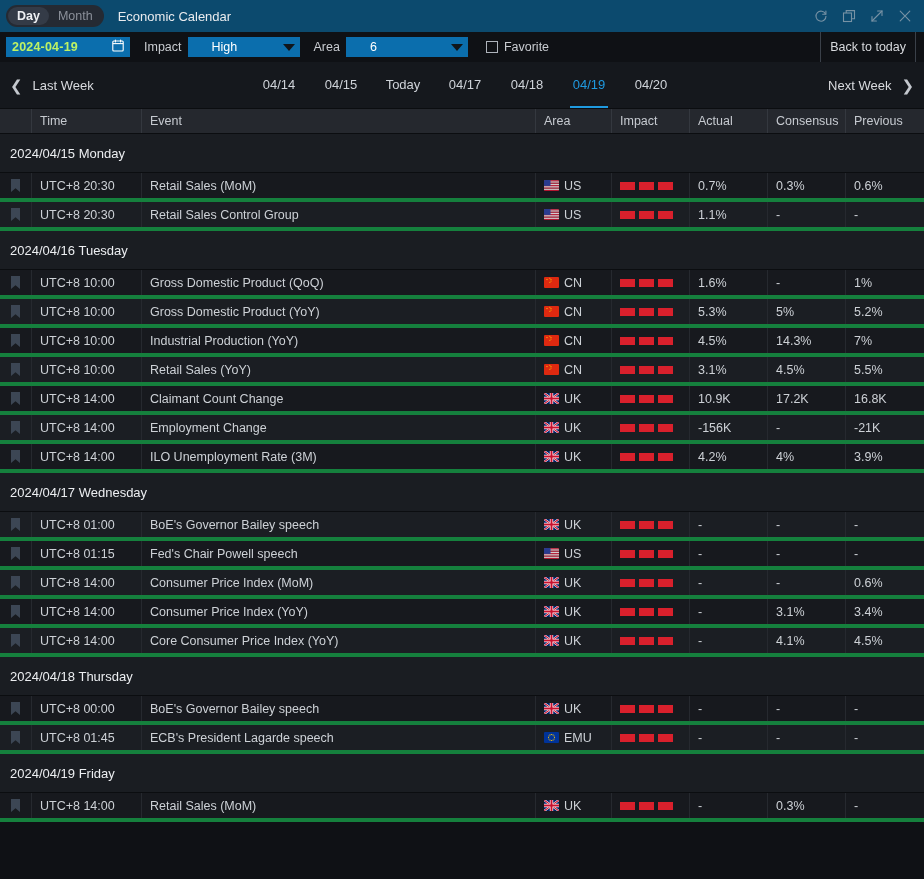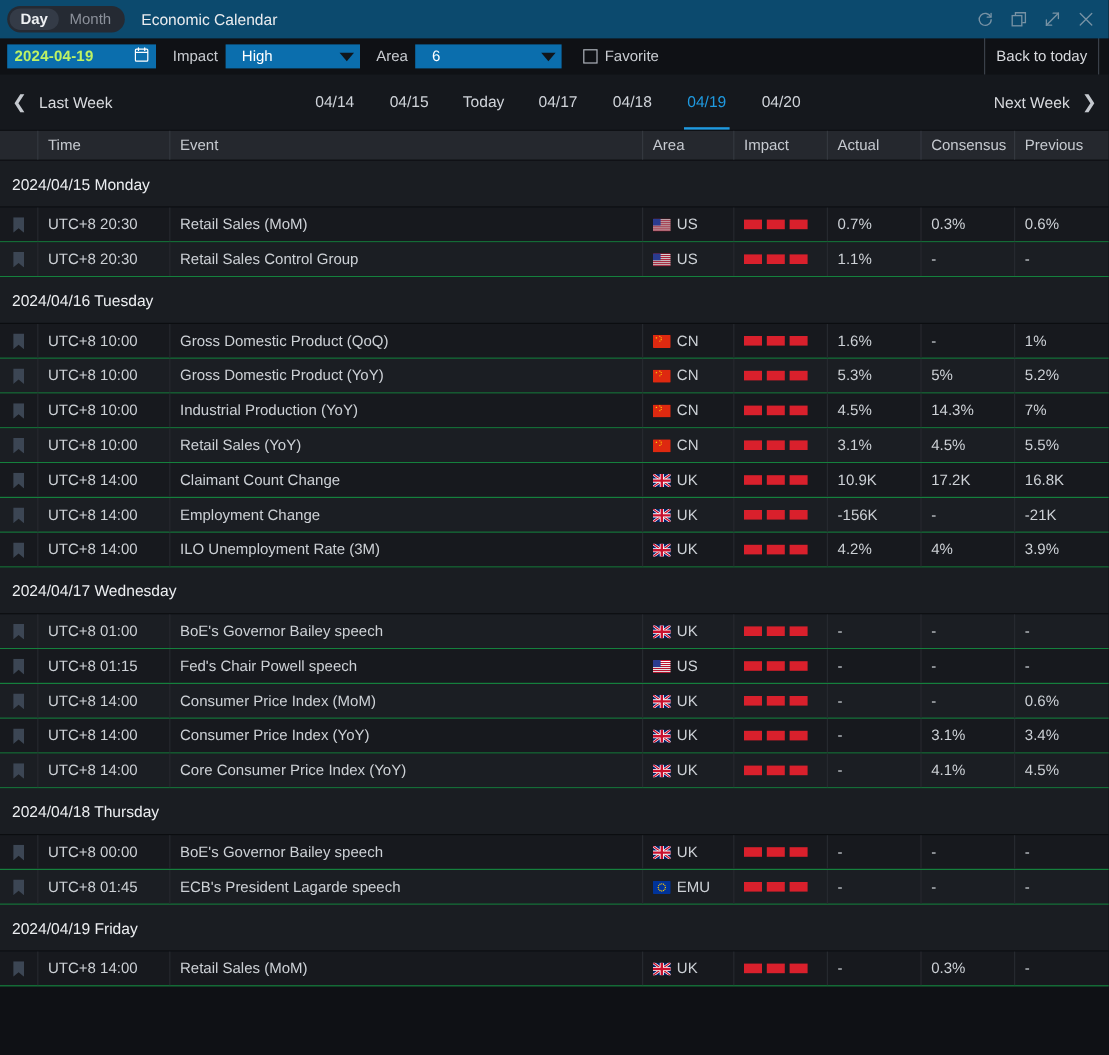--- a/index.html
+++ b/index.html
@@ -71,21 +71,21 @@
     cursor: pointer;
     justify-content: space-between;
   }
   .datefield .dtxt { font-weight: bold; letter-spacing: .2px; }
   .lbl { font-size: 12.5px; color: #c9ccd1; margin: 0 6px 0 14px; white-space: nowrap; }
   .dd {
     background: #0b6ead;
     height: 20px;
     display: flex; align-items: center;
     justify-content: space-between;
-    padding: 0 5px 0 14px;
+    padding: 0 5px 0 24px;
     font-size: 12.5px;
     color: #fff;
     cursor: pointer;
   }
   .dd.impact { width: 112px; }
   .dd.area { width: 122px; }
   .caret {
     width: 0; height: 0;
     border-left: 6px solid transparent;
     border-right: 6px solid transparent;
@@ -184,21 +184,21 @@
     display: flex; align-items: center;
     padding-left: 10px;
     background: #1a1d22;
     font-size: 13px;
     color: #eceef1;
     border-bottom: 1px solid #0b0d10;
   }
   .row {
     display: flex;
     height: 29px;
-    border-bottom: 1px solid #15803d;
+    border-bottom: 4px solid #15803d;
     background: #17191e;
   }
   .row.alt { background: #1b1e23; }
   .row .td {
     font-size: 12.5px;
     color: #cdd1d6;
     display: flex; align-items: center;
     padding-left: 8px;
     border-right: 1px solid #26292f;
     height: 100%;

